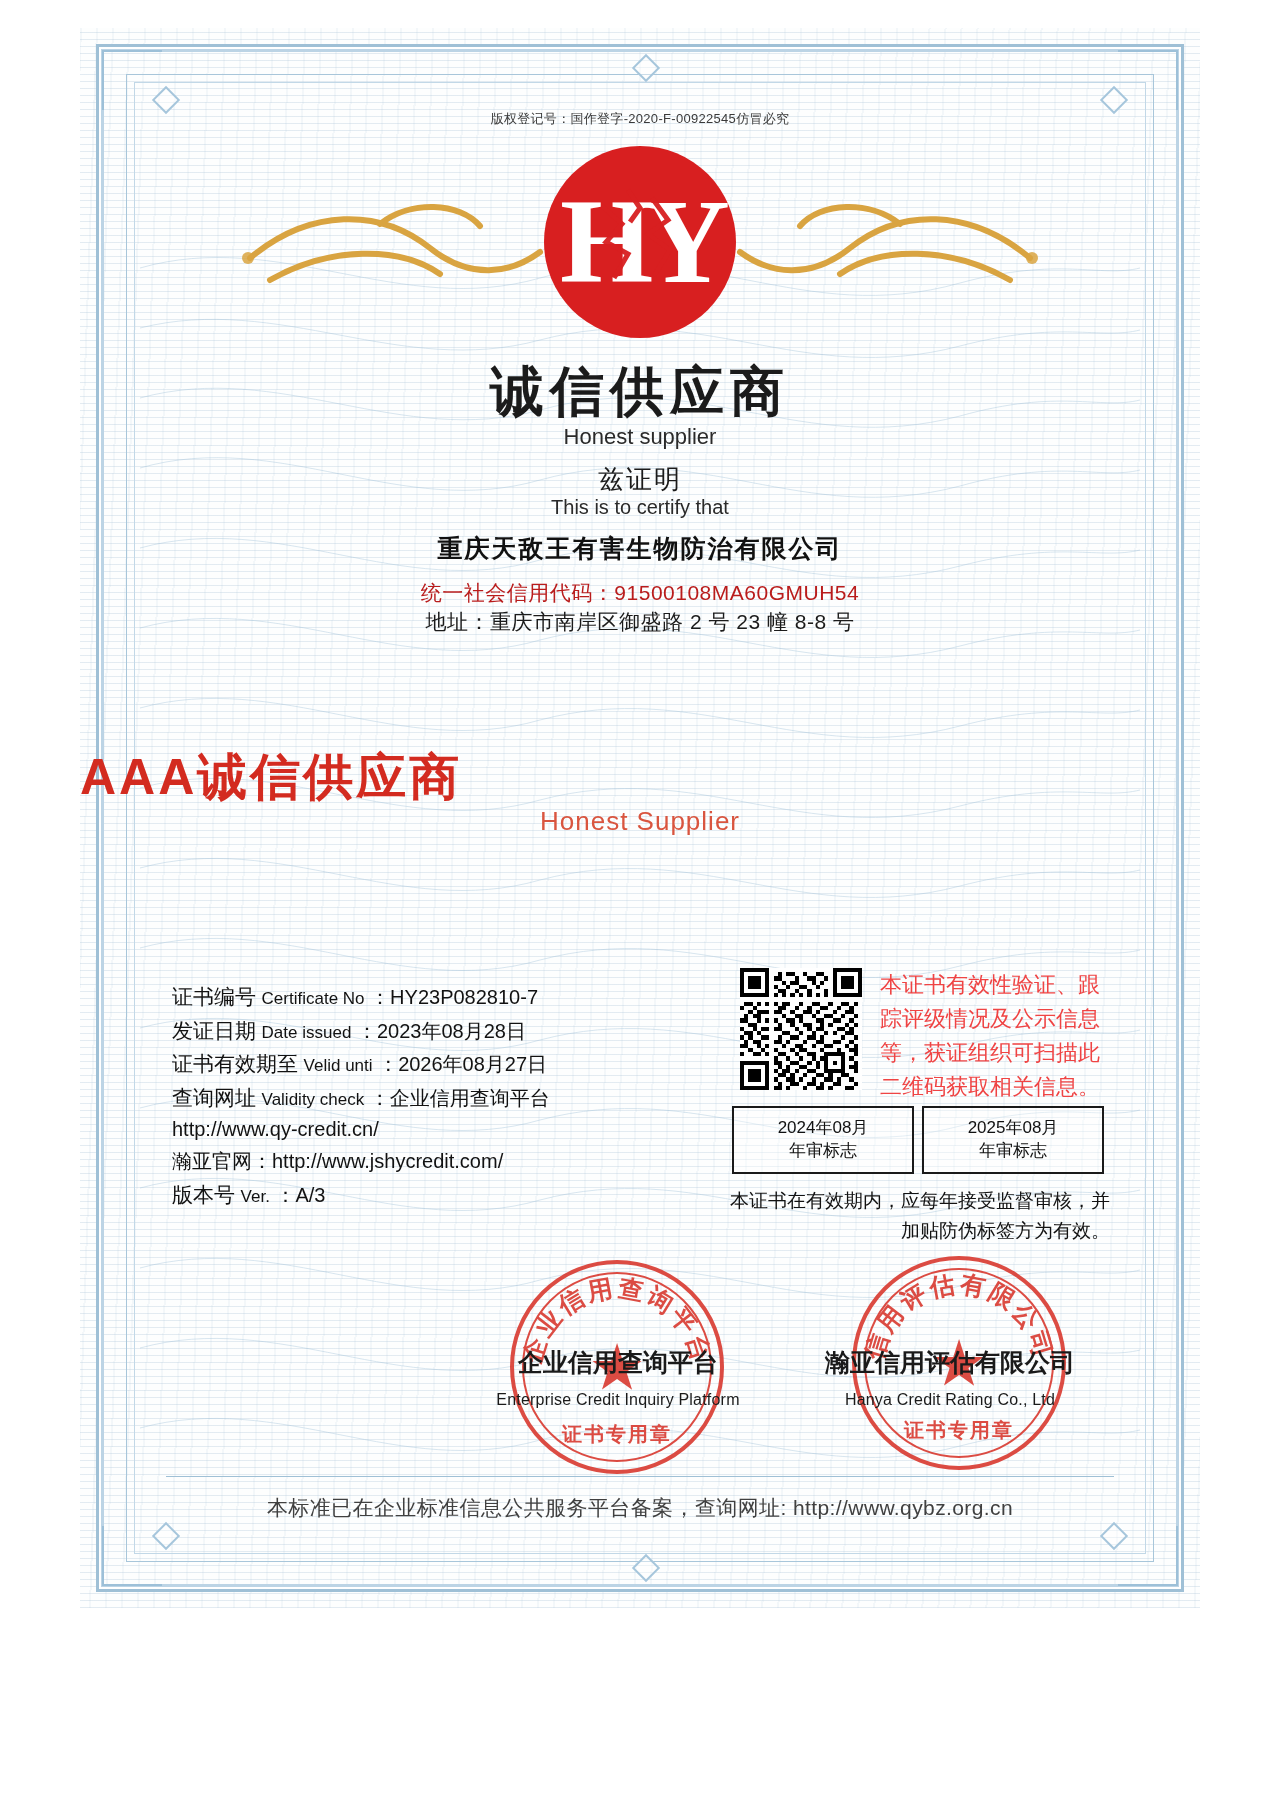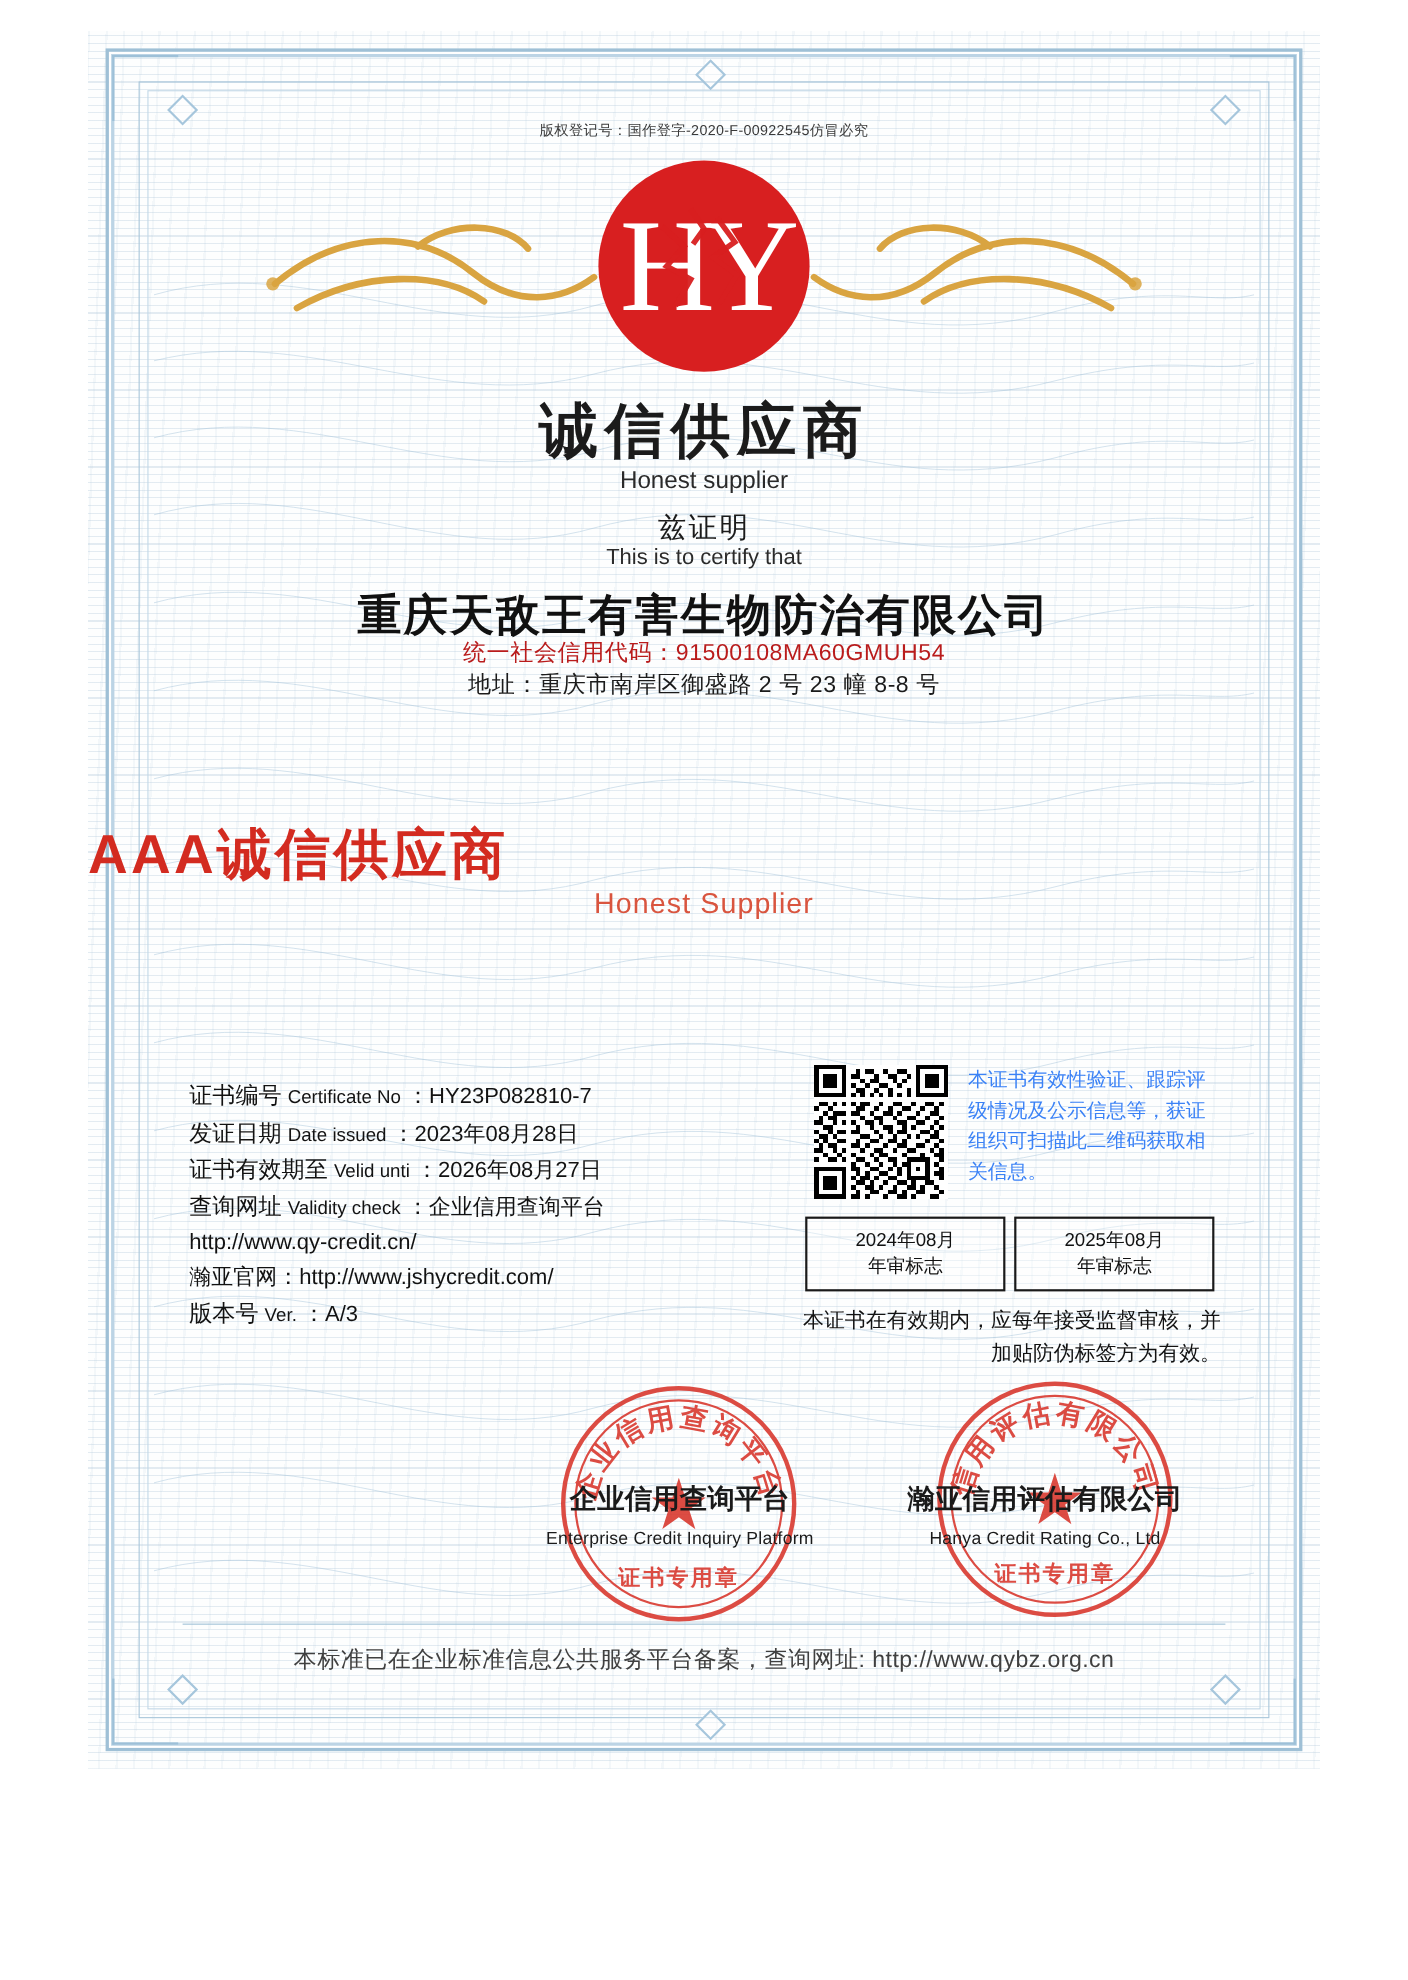--- a/index.html
+++ b/index.html
@@ -122,21 +122,21 @@
     width: 192px; height: 192px;
     border-radius: 50%;
     background: #d81f20;
     display: flex;
     align-items: center;
     justify-content: center;
     z-index: 6;
   }
   .logo-mark {
     font-size: 120px;
-    font-weight: normal;
+    font-weight: bold;
     color: #ffffff;
     letter-spacing: -10px;
     line-height: 1;
     font-family: "Liberation Serif", serif;
     position: relative;
   }
   .logo-crack {
     position: absolute;
     inset: 0;
     pointer-events: none;
@@ -176,21 +176,21 @@
     width: 100%;
     text-align: center;
     font-size: 20px;
     color: #2a2a2a;
   }
   .company-name {
     position: absolute;
     top: 504px;
     width: 100%;
     text-align: center;
-    font-size: 40px;
+    font-size: 25px;
     font-weight: bold;
     letter-spacing: 2px;
     color: #111111;
   }
   .company-code {
     position: absolute;
     top: 551px;
     width: 100%;
     text-align: center;
     font-size: 21px;
@@ -249,23 +249,23 @@
     width: 122px;
     height: 122px;
   }
   .qr canvas, .qr svg { display: block; }
 
   .qr-note {
     position: absolute;
     left: 800px;
     top: 940px;
     width: 230px;
-    font-size: 18px;
+    font-size: 22px;
     line-height: 1.55;
-    color: #3b82f6;
+    color: #ef4444;
   }
 
   .stamp-boxes {
     position: absolute;
     left: 652px;
     top: 1078px;
     width: 372px;
     display: flex;
     gap: 8px;
   }

